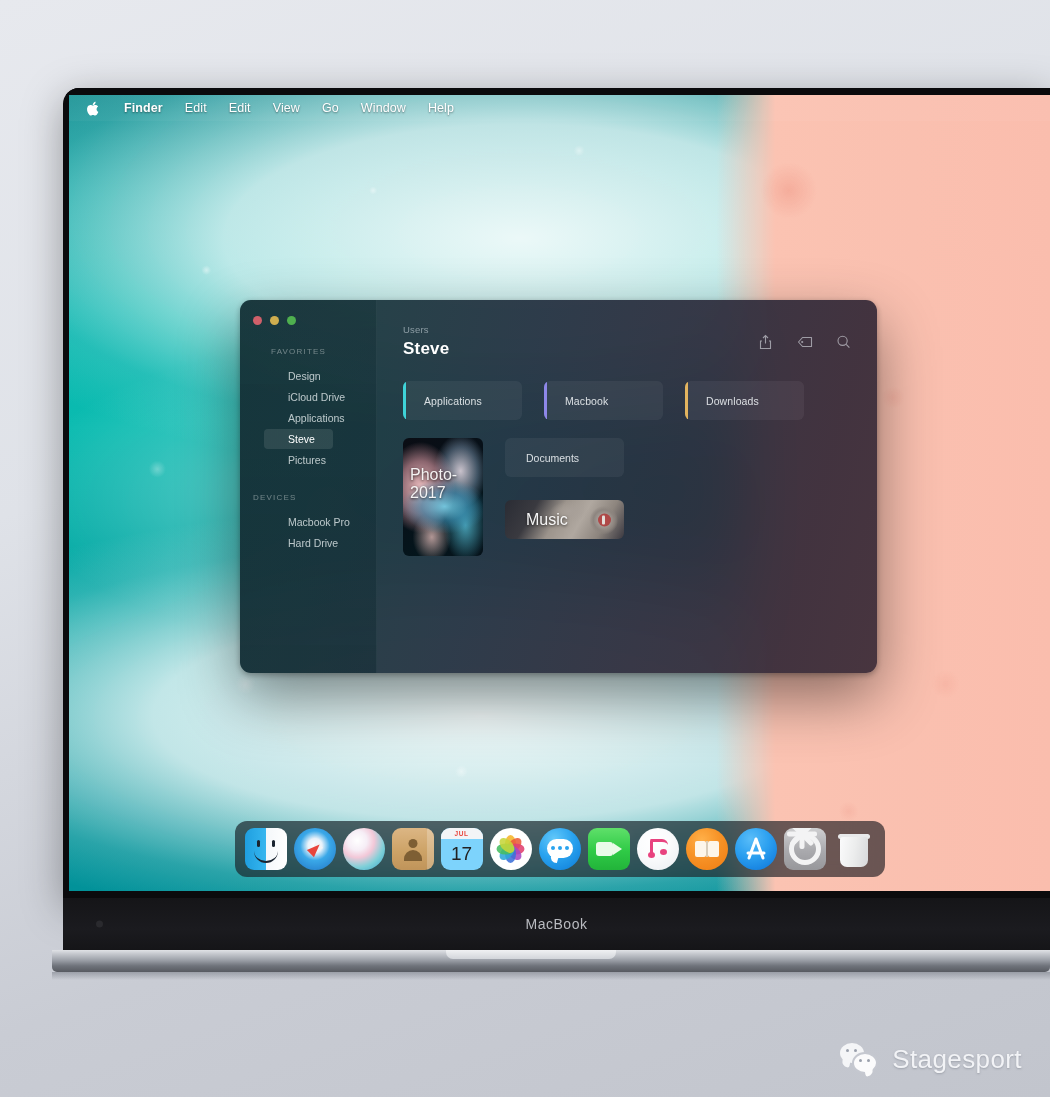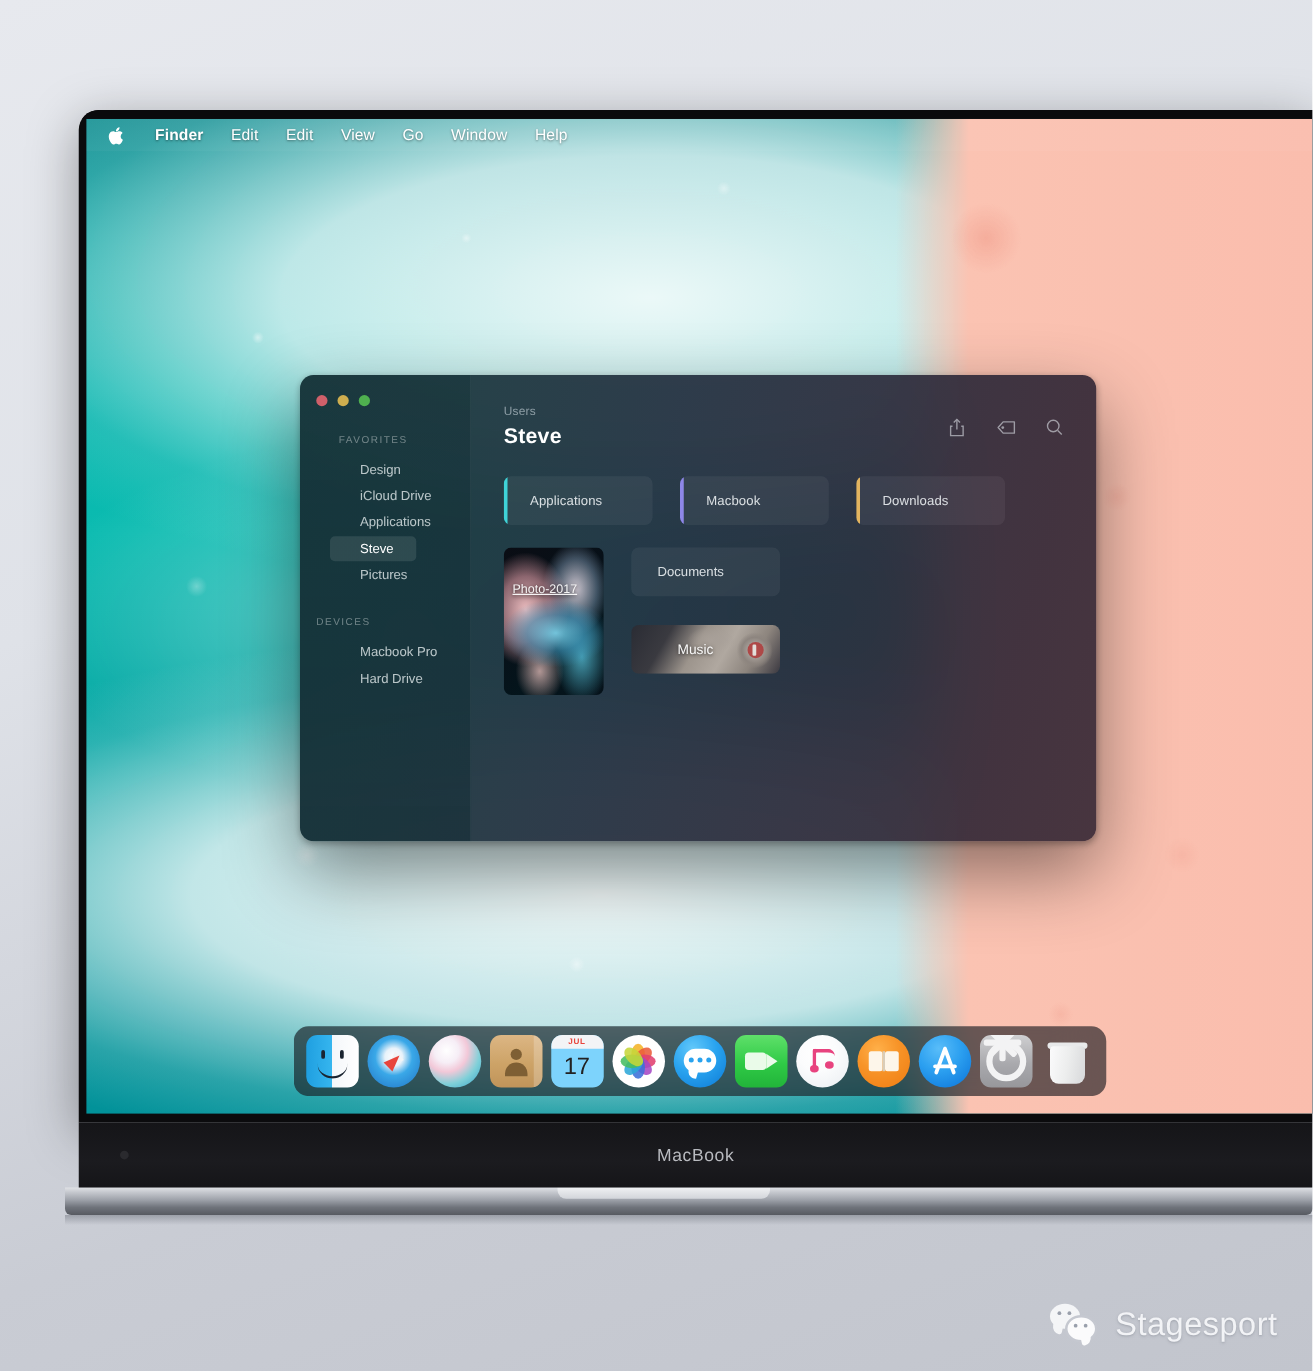--- a/index.html
+++ b/index.html
@@ -271,23 +271,22 @@
       radial-gradient(ellipse 46px 60px at 22% 42%, rgba(246,196,198,0.95) 0%, rgba(228,160,170,0.6) 44%, rgba(0,0,0,0) 76%),
       radial-gradient(ellipse 34px 48px at 72% 28%, rgba(235,225,235,0.85) 0%, rgba(150,180,210,0.4) 50%, rgba(0,0,0,0) 78%),
       radial-gradient(ellipse 30px 52px at 78% 74%, rgba(90,200,225,0.75) 0%, rgba(0,0,0,0) 72%),
       radial-gradient(ellipse 26px 34px at 36% 84%, rgba(250,205,200,0.7) 0%, rgba(0,0,0,0) 74%),
       linear-gradient(140deg, #0a0d14 0%, #071018 40%, #04151c 70%, #06121a 100%);
   }
   #photo-card .plabel {
     position: absolute;
     left: 7px; top: 28px;
     color: rgba(255,255,255,0.92);
-    font-size: 10px;
+    font-size: 16px;
     text-shadow: 0 1px 3px rgba(0,0,0,0.8);
-    text-decoration: underline;
   }
   #col2 { display: flex; flex-direction: column; gap: 23px; }
   #doc-card {
     width: 119px;
     height: 39px;
     border-radius: 6px;
     background: rgba(255,255,255,0.055);
     display: flex;
     align-items: center;
     text-align: center;
@@ -320,24 +319,24 @@
   #music-card .beats::after {
     content: "";
     position: absolute;
     left: 4px; top: 2px;
     width: 3px; height: 9px;
     background: #ece8e4;
     border-radius: 1px;
   }
   #music-card .lbl {
     position: absolute;
-    left: 37px; top: 50%;
+    left: 21px; top: 50%;
     transform: translateY(-50%);
     color: rgba(255,255,255,0.95);
-    font-size: 11px;
+    font-size: 16px;
     text-shadow: 0 1px 3px rgba(0,0,0,0.7);
   }
 
   
   #dock {
     position: absolute;
     left: 50%;
     transform: translateX(-50%);
     bottom: 14px;
     height: 56px;

